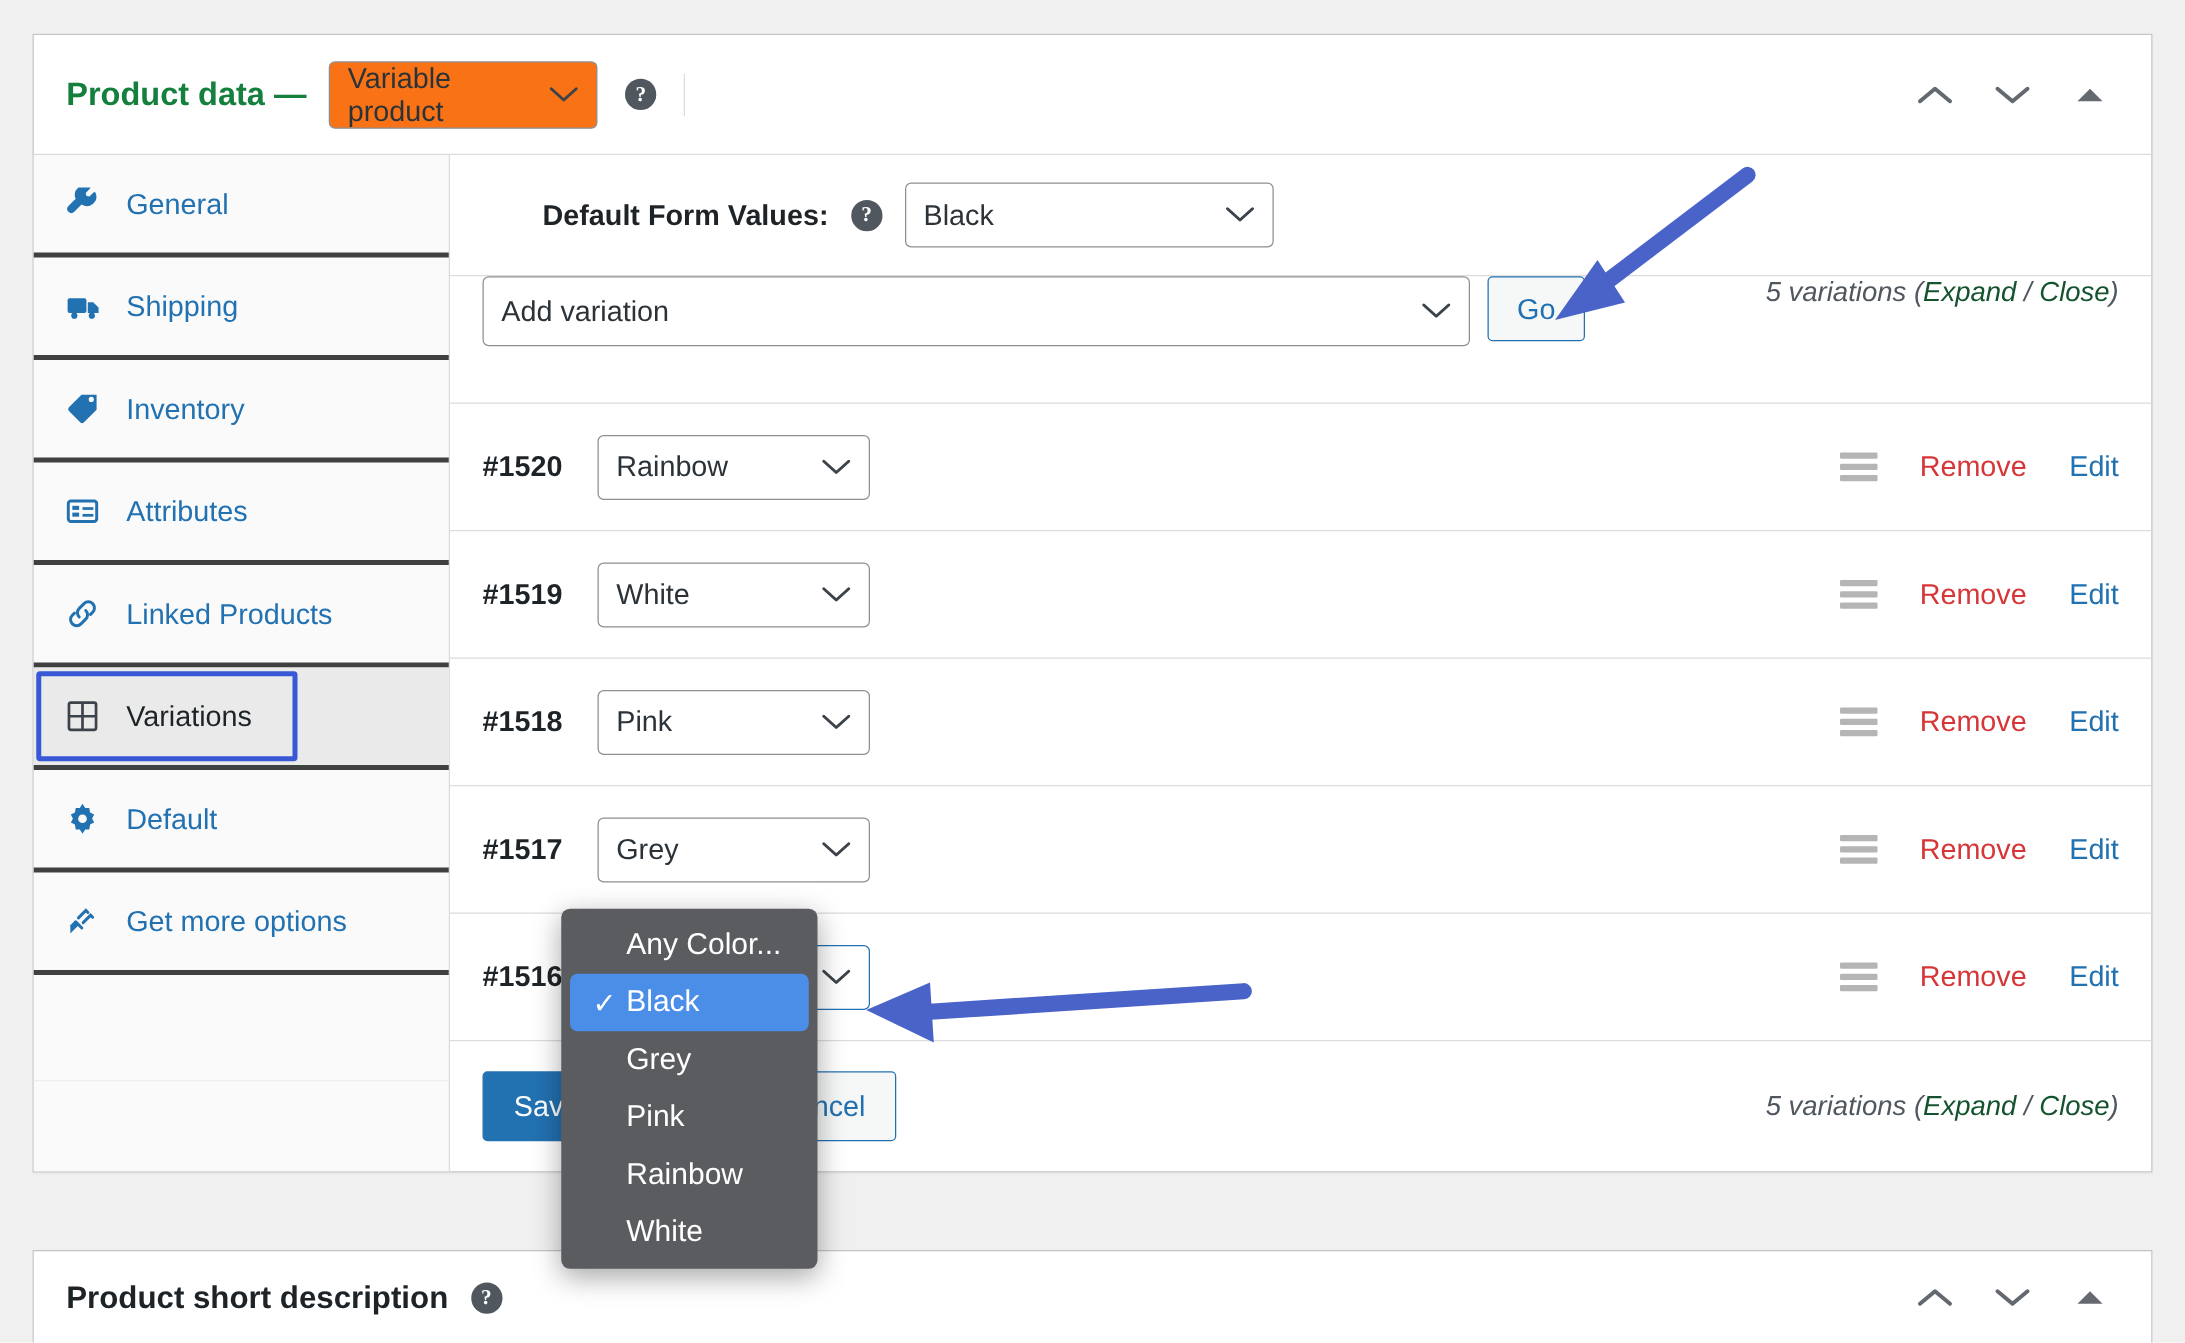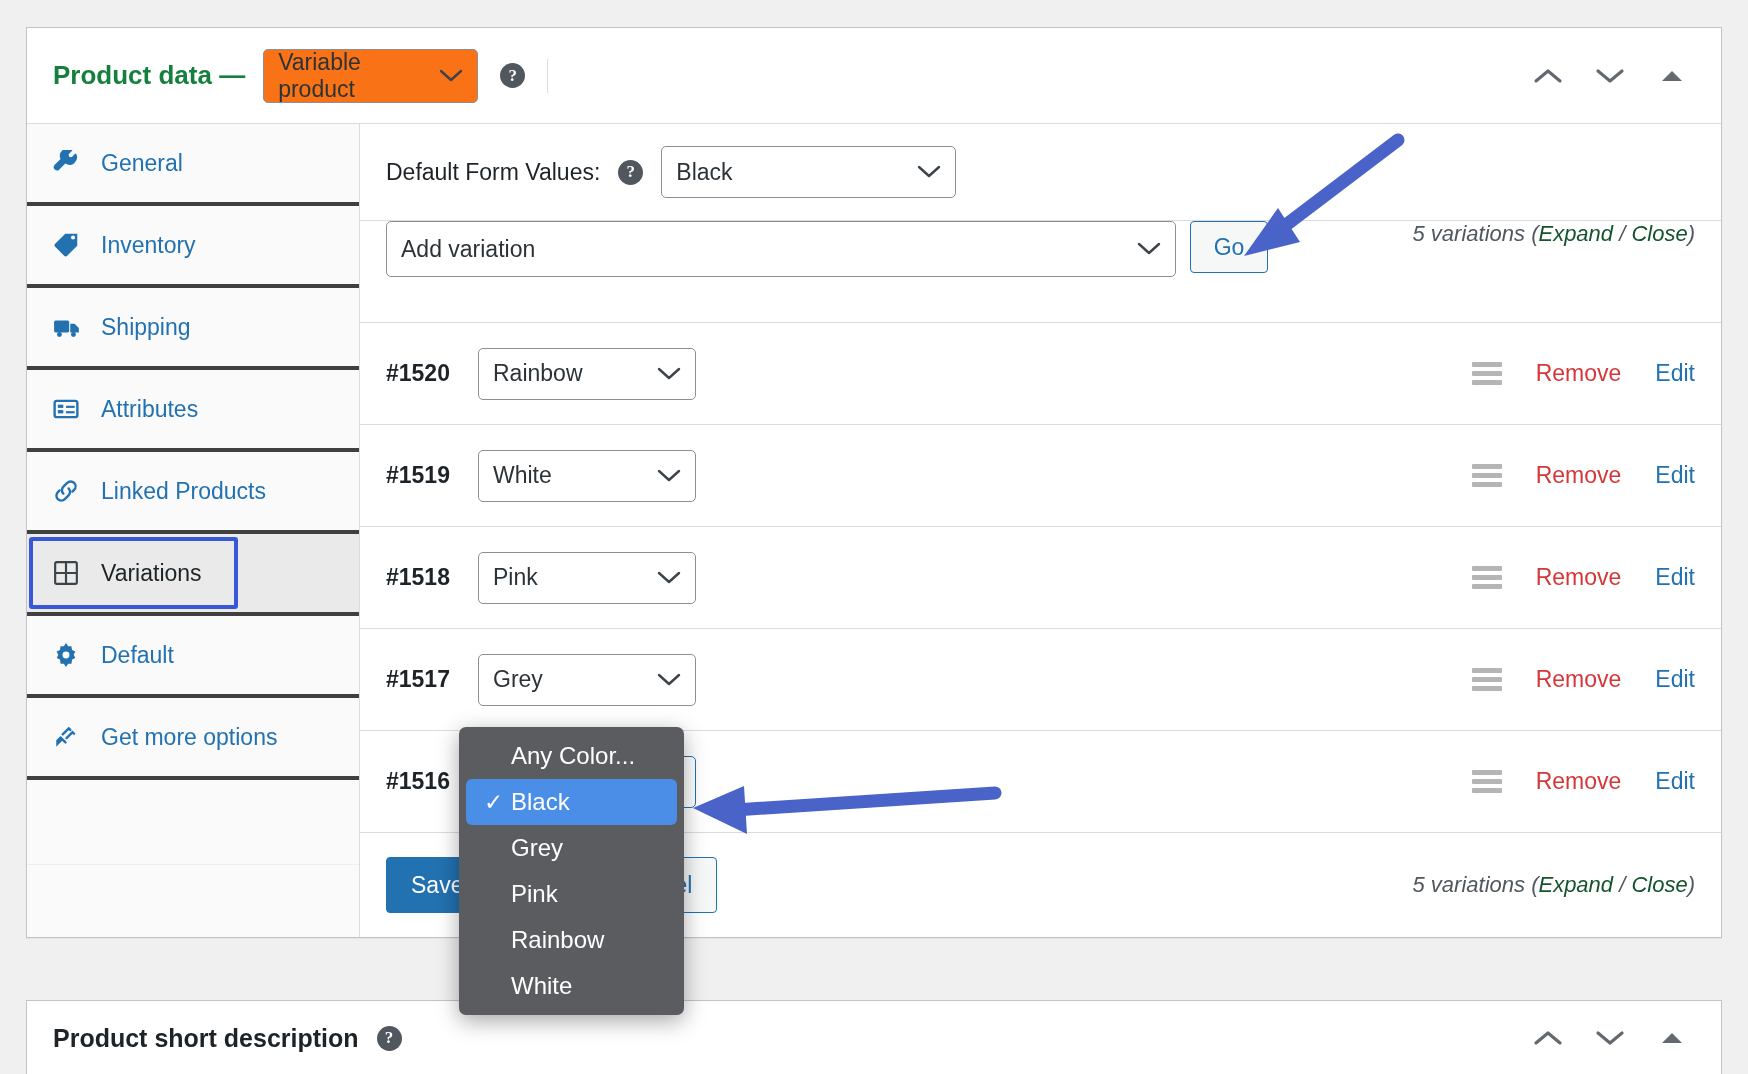--- a/index.html
+++ b/index.html
@@ -137,22 +137,23 @@
 
   .row-default {
     display: flex;
     align-items: center;
     height: 97px;
     padding: 0 26px;
     border-bottom: 1px solid #dcdcde;
   }
   .label-strong {
     font-size: 23px;
-    font-weight: normal;
+    font-weight: bold;
     color: #1d2327;
+    margin-left: 48px;
   }
   .select-box {
     border: 1px solid #8c8f94;
     border-radius: 5px;
     background: #fff;
     display: flex;
     align-items: center;
     padding: 0 14px;
     font-size: 23px;
     color: #2c3338;
@@ -260,23 +261,23 @@
   }
   .panel2-title {
     font-size: 25px;
     font-weight: bold;
     color: #1d2327;
   }
 
   
   .native-menu {
     position: absolute;
-    left: 459px;
+    left: 449px;
     top: 727px;
-    width: 225px;
+    width: 205px;
     background: #5b5c60;
     border-radius: 7px;
     box-shadow: 0 6px 22px rgba(0,0,0,.35);
     padding: 6px 0;
     z-index: 40;
   }
   .nitem {
     display: flex;
     align-items: center;
     height: 46px;
@@ -356,37 +357,37 @@
         <span class="ticon">
           <svg width="26" height="26" viewBox="0 0 24 24">
               <path d="M21.7 4.1a1 1 0 00-1.6-.4l-3 3-2.2-.5-.5-2.2 3-3a1 1 0 00-.4-1.6A7 7 0 007 8.3L1.6 13.7a3 3 0 104.3 4.2l5.4-5.4a7 7 0 0010.4-8.4z" fill="#2271b1"></path>
             </svg>
         </span>
         <span>General</span>
       </div>
 
       <div class="tab">
         <span class="ticon">
-          <svg width="26" height="26" viewBox="0 0 24 24">
-              <path d="M11.3 1.6L2 10.9a2 2 0 000 2.8l8.3 8.3a2 2 0 002.8 0l9.3-9.3V1.6zM18.5 7a1.9 1.9 0 110-3.8 1.9 1.9 0 010 3.8z" fill="#2271b1"></path>
-            </svg>
-        </span>
-        <span>Inventory</span>
-      </div>
-
-      <div class="tab">
-        <span class="ticon">
           <svg width="28" height="26" viewBox="0 0 26 24">
               <rect x="1" y="6" width="14" height="11" rx="1.5" fill="#2271b1"></rect>
               <path d="M16 9h4l4 4v4h-8z" fill="#2271b1"></path>
               <circle cx="6" cy="19" r="2.3" fill="#2271b1"></circle>
               <circle cx="19" cy="19" r="2.3" fill="#2271b1"></circle>
             </svg>
         </span>
         <span>Shipping</span>
+      </div>
+
+      <div class="tab">
+        <span class="ticon">
+          <svg width="26" height="26" viewBox="0 0 24 24">
+              <path d="M11.3 1.6L2 10.9a2 2 0 000 2.8l8.3 8.3a2 2 0 002.8 0l9.3-9.3V1.6zM18.5 7a1.9 1.9 0 110-3.8 1.9 1.9 0 010 3.8z" fill="#2271b1"></path>
+            </svg>
+        </span>
+        <span>Inventory</span>
       </div>
 
       <div class="tab">
         <span class="ticon">
           <svg width="26" height="26" viewBox="0 0 24 24">
               <rect x="1.5" y="4.5" width="21" height="15" rx="2" stroke="#2271b1" stroke-width="2.2" fill="none"></rect>
               <rect x="4.5" y="8" width="5" height="3" fill="#2271b1"></rect>
               <rect x="4.5" y="13" width="5" height="3" fill="#2271b1"></rect>
               <rect x="12" y="9" width="8" height="2" fill="#2271b1"></rect>
               <rect x="12" y="14" width="8" height="2" fill="#2271b1"></rect>

